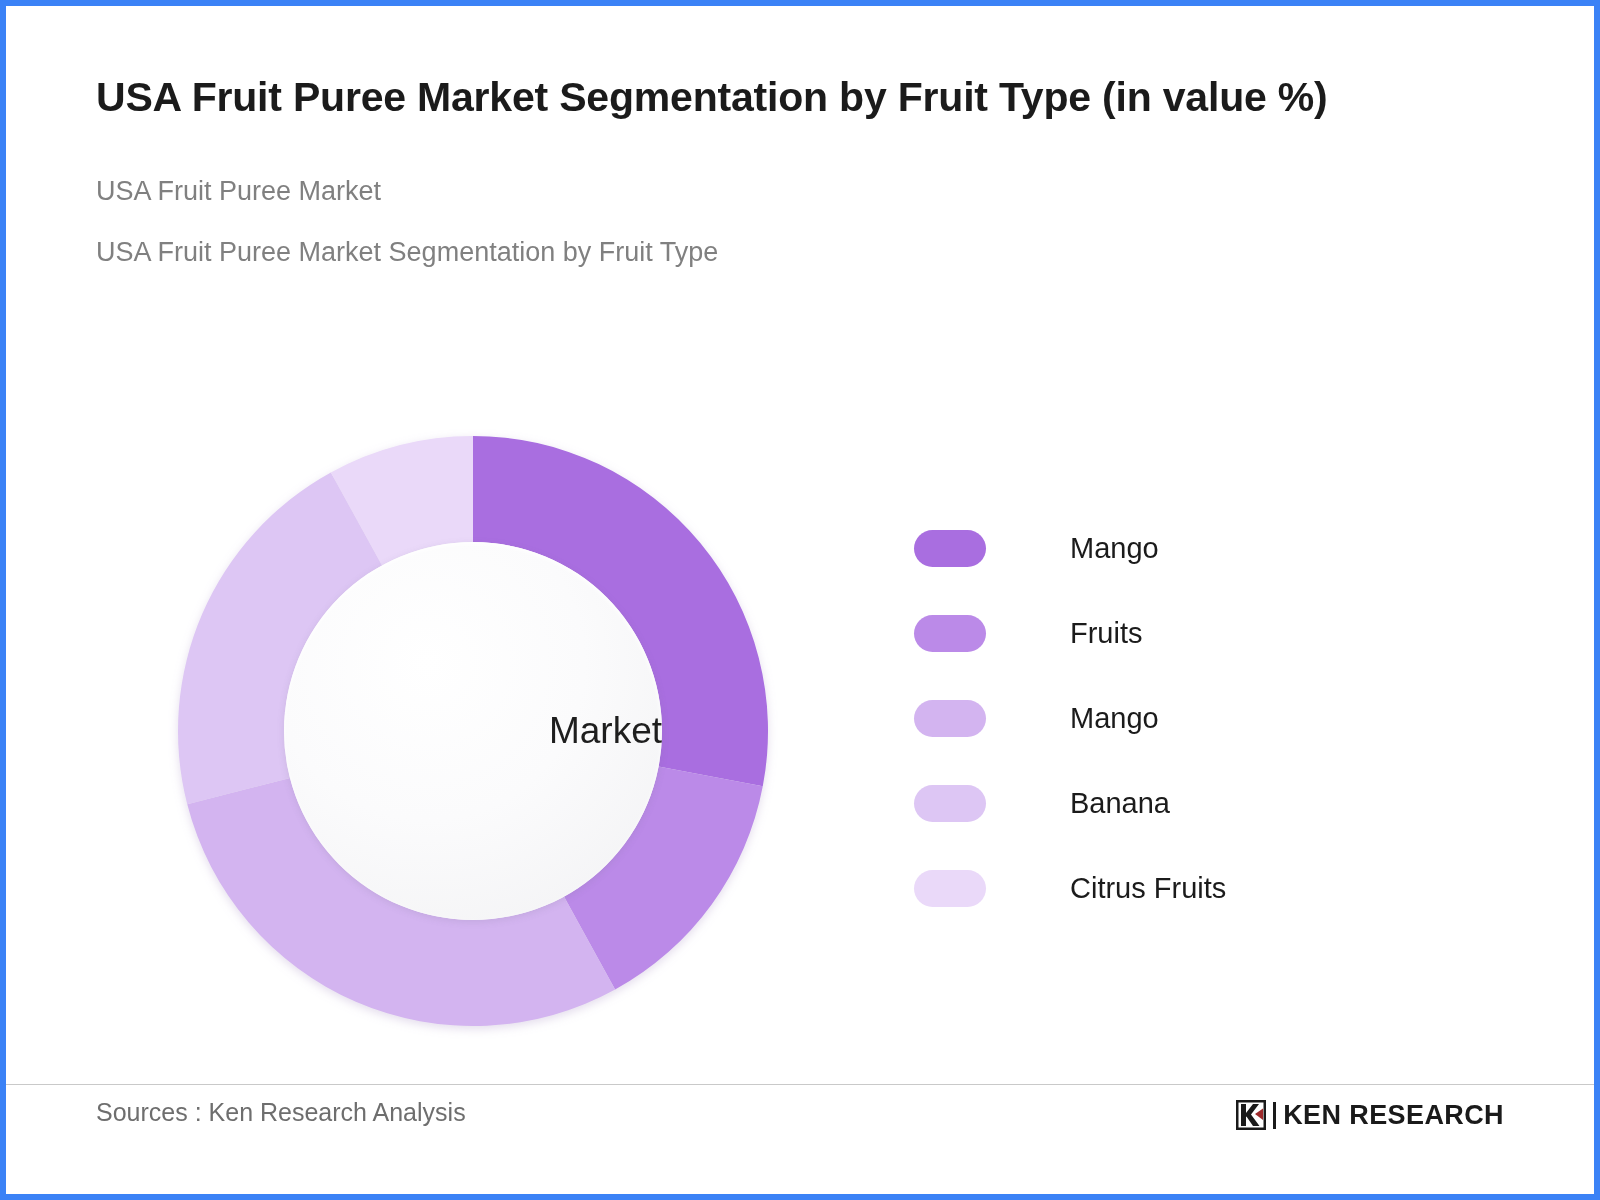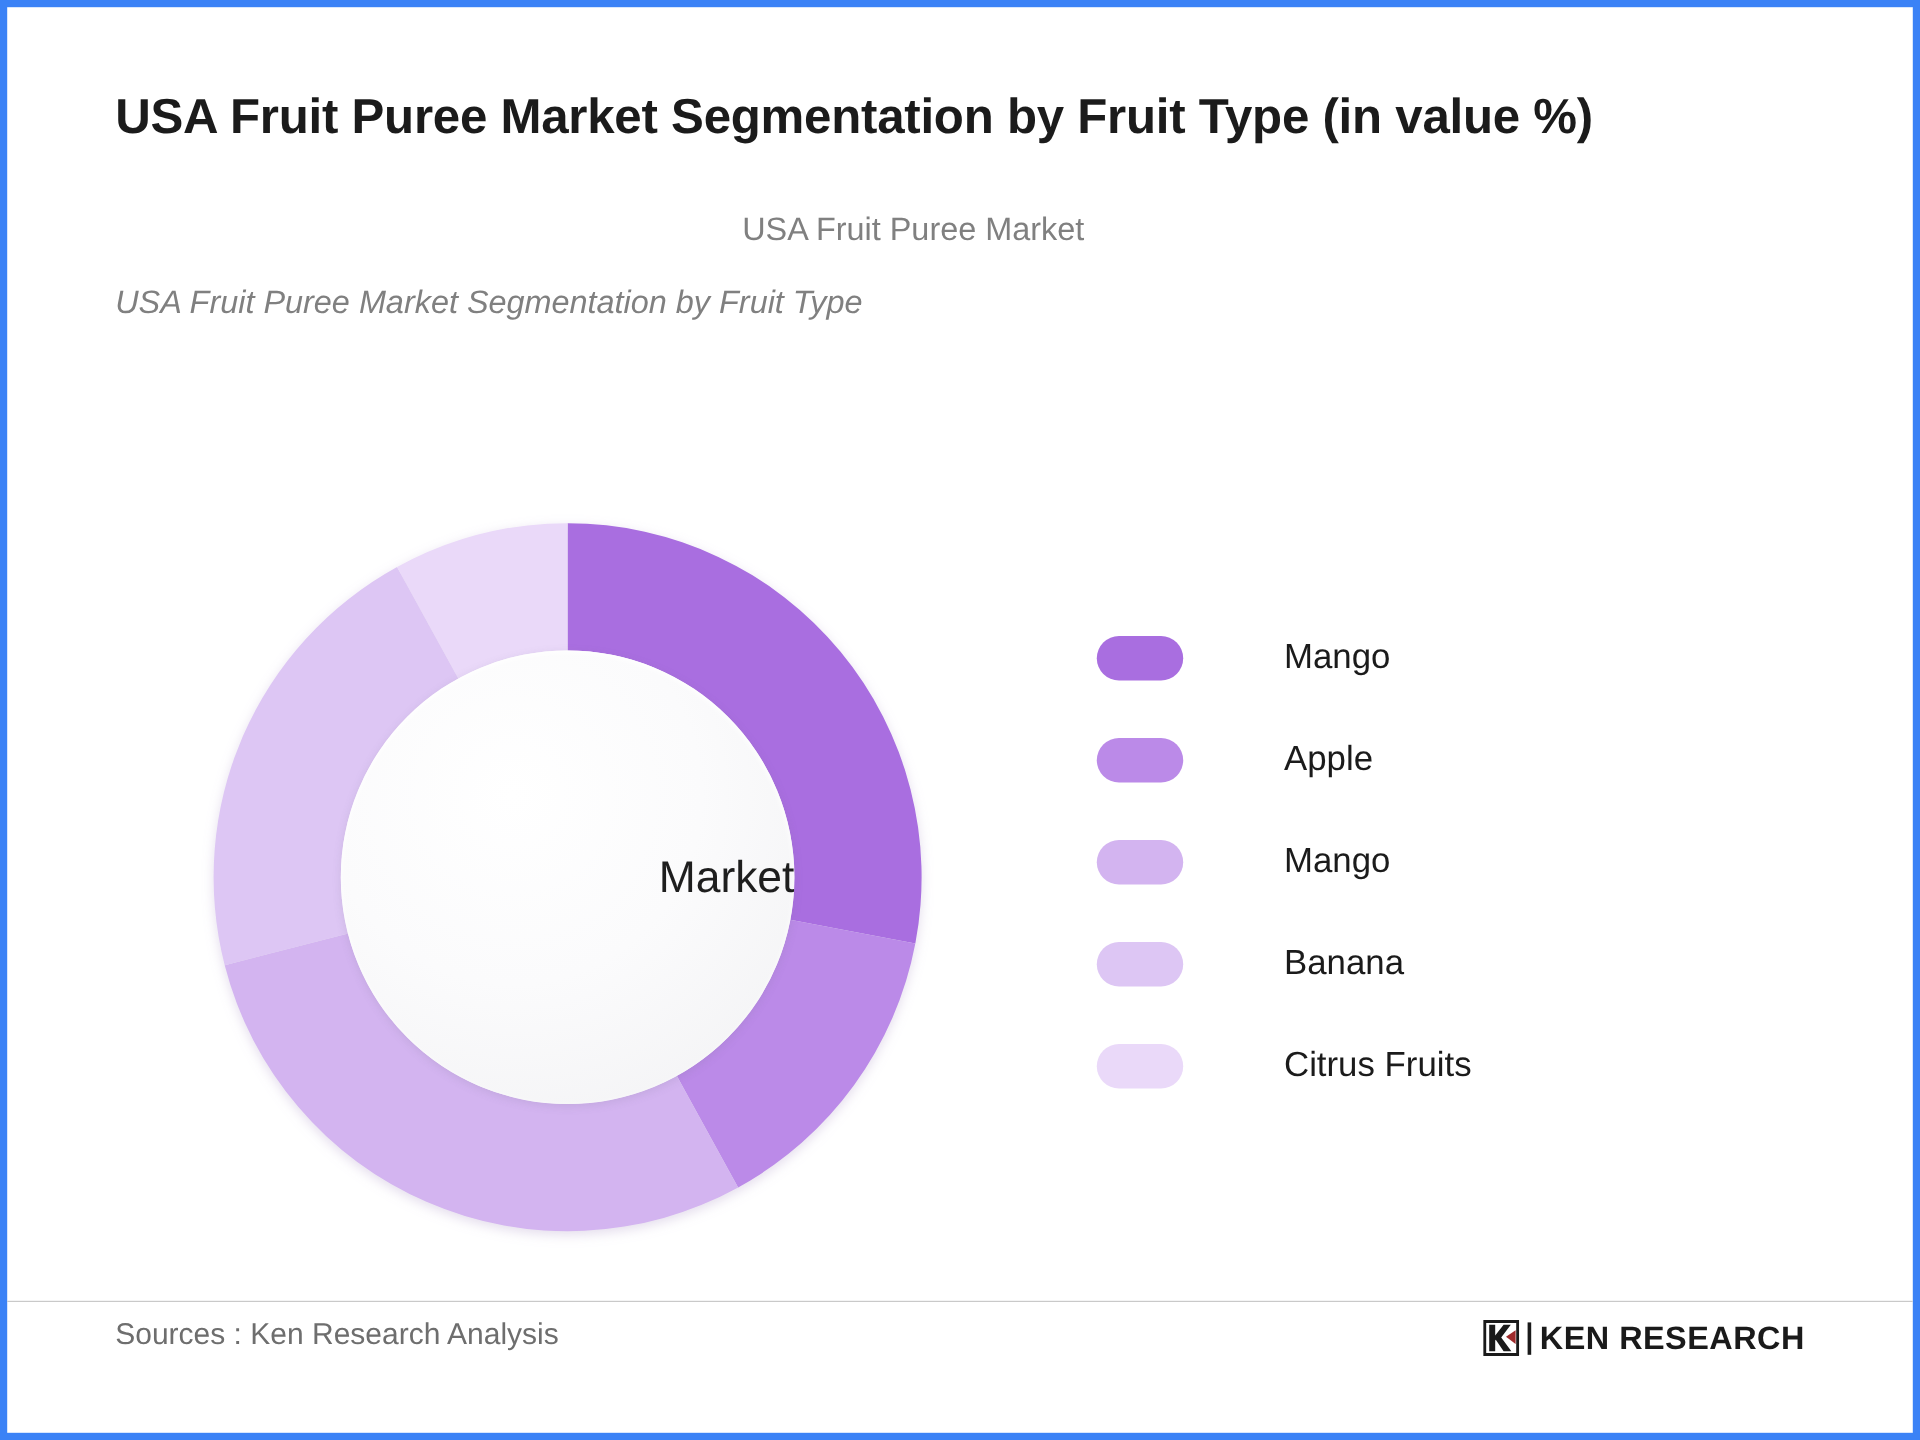--- a/index.html
+++ b/index.html
@@ -37,29 +37,27 @@
     letter-spacing: -0.2px;
     margin: 0;
     max-width: 1300px;
   }
   .subtitle-1 {
     font-size: 27px;
     color: #808080;
     margin: 0;
     padding-top: 49px;
     line-height: 1.2;
-    text-align: center;
   }
   .subtitle-2 {
     font-size: 27px;
     color: #808080;
     margin: 0;
     padding-top: 28px;
     line-height: 1.2;
-    font-style: italic;
   }
 
   
   .chart-area {
     position: absolute;
     left: 0;
     top: 0;
     width: 1600px;
     height: 1200px;
     pointer-events: none;
@@ -207,21 +205,21 @@
       </div>
     </div>
 
     <div class="legend" id="legend">
         <div class="legend-item">
           <div class="legend-swatch" style="background: rgb(169, 110, 224);"></div>
           <div class="legend-label">Mango</div>
         </div>
         <div class="legend-item">
           <div class="legend-swatch" style="background: rgb(187, 138, 232);"></div>
-          <div class="legend-label">Apple</div>
+          <div class="legend-label">Fruits</div>
         </div>
         <div class="legend-item">
           <div class="legend-swatch" style="background: rgb(211, 180, 240);"></div>
           <div class="legend-label">Mango</div>
         </div>
         <div class="legend-item">
           <div class="legend-swatch" style="background: rgb(221, 198, 244);"></div>
           <div class="legend-label">Banana</div>
         </div>
         <div class="legend-item">

